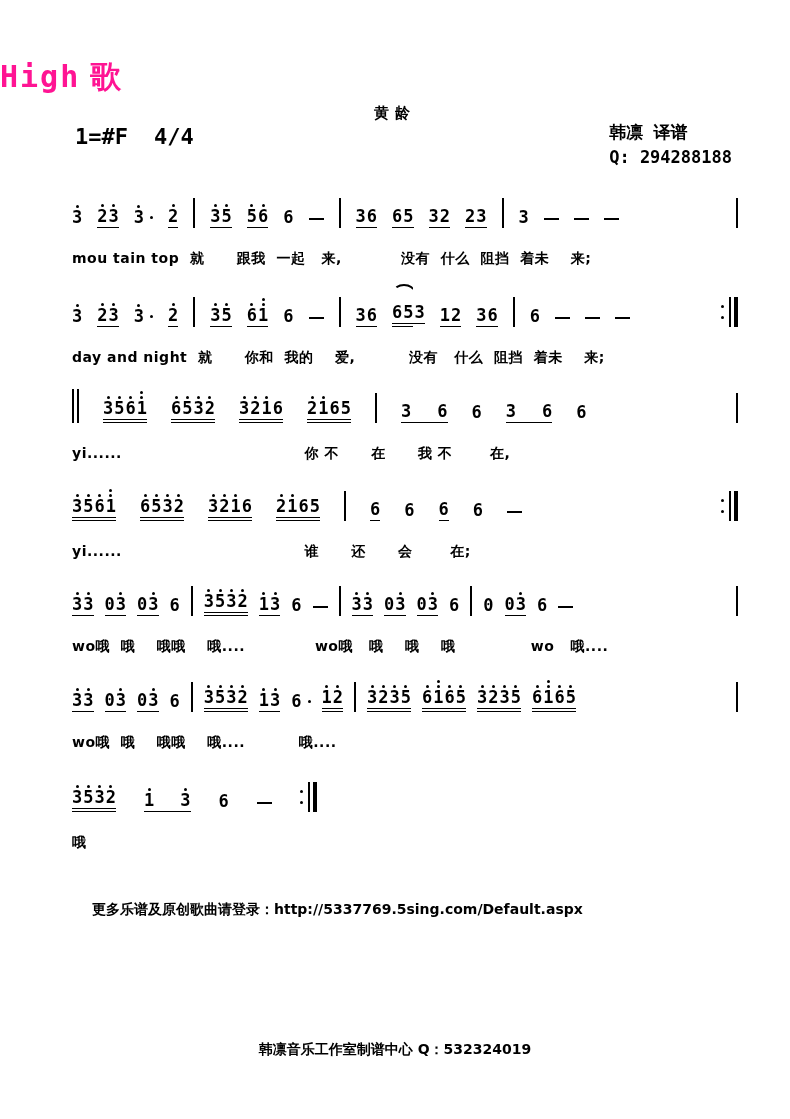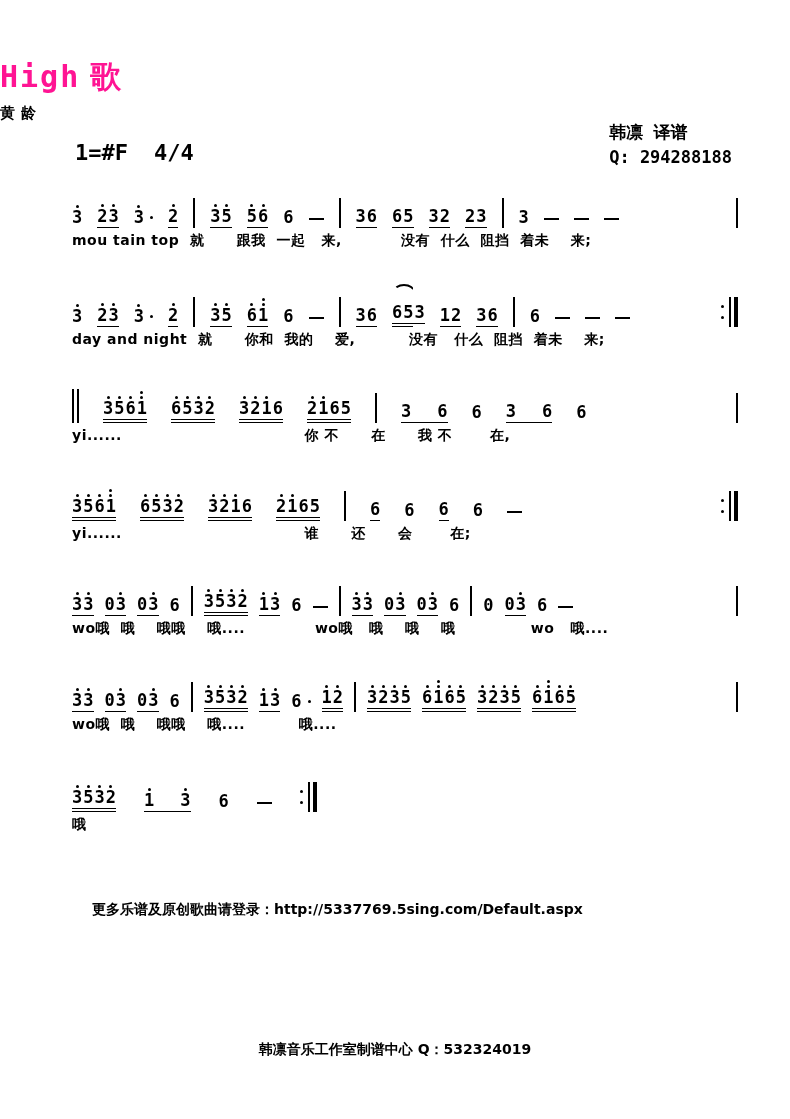--- a/index.html
+++ b/index.html
@@ -5,24 +5,24 @@
   html,body{margin:0;padding:0;}
   body{width:790px;height:1119px;position:relative;background:#ffffff;
        font-family:"DejaVu Sans","Liberation Sans",sans-serif;color:#000;}
   .page{position:absolute;inset:0;background:#fff;overflow:hidden;}
 
   
   .title{position:absolute;top:56px;left:0;width:100%;text-align:left;
          font-family:"DejaVu Sans Mono","Liberation Mono",monospace;font-weight:bold;}
   .title .lat{font-size:30px;letter-spacing:2px;}
   .title .cjk{font-size:31px;margin-left:10px;}
-  .artist{position:absolute;top:104px;left:0;width:100%;text-align:left;
+  .artist{position:absolute;top:104px;left:0;width:100%;text-align:center;
           font-size:15px;font-weight:bold;letter-spacing:6px;}
   .keysig{position:absolute;left:75px;top:124px;font-family:"DejaVu Sans Mono","Liberation Mono",monospace;
-          font-size:22px;font-weight:bold;margin-top:16px;}
+          font-size:22px;font-weight:bold;}
   .keysig .ts{margin-left:26px;}
   .credits{position:absolute;right:58px;top:120px;text-align:left;font-size:17px;
            font-weight:bold;line-height:1.45;font-family:"DejaVu Sans Mono","Liberation Mono",monospace;}
 
   
   .sys{position:absolute;left:72px;right:52px;}
   .nline{display:flex;align-items:flex-end;}
   .gA{gap:15px}.gB{gap:24px}.gC{gap:11px}.gD{gap:28px}
   .grp{display:inline-flex;flex-direction:column;}
   .nrow{display:flex;align-items:flex-end;gap:1px;position:relative;}
@@ -43,21 +43,21 @@
   .dbar{display:flex;gap:3px;height:34px;align-items:flex-end;}
   .dbar i{width:2px;height:34px;background:#000;display:block;}
   .rend{display:flex;align-items:center;gap:3px;height:30px;}
   .rend .rdots{display:flex;flex-direction:column;gap:8px;margin-right:2px;}
   .rend .rdot{width:3px;height:3px;background:#000;border-radius:50%;display:block;}
   .rend .thin{width:2px;height:30px;background:#000;display:block;}
   .rend .thick{width:4px;height:30px;background:#000;display:block;}
   .slur{position:absolute;top:-8px;left:1px;width:22px;height:8px;
         border:2px solid transparent;border-top:2px solid #000;
         border-radius:50% 50% 0 0/100% 100% 0 0;box-sizing:border-box;}
-  .lyr{font-size:14px;font-weight:bold;white-space:pre;margin-top:4px;letter-spacing:0.5px;}
+  .lyr{font-size:14px;font-weight:bold;white-space:pre;margin-top:22px;letter-spacing:0.5px;}
 
   
   .promo{position:absolute;left:92px;top:901px;font-size:14px;font-weight:bold;}
   .studio{position:absolute;top:1041px;left:0;width:100%;text-align:center;
           font-size:14px;font-weight:bold;}
 </style>
 </head>
 <body style="background: rgb(255, 255, 255);">
 
 <div class="page">

